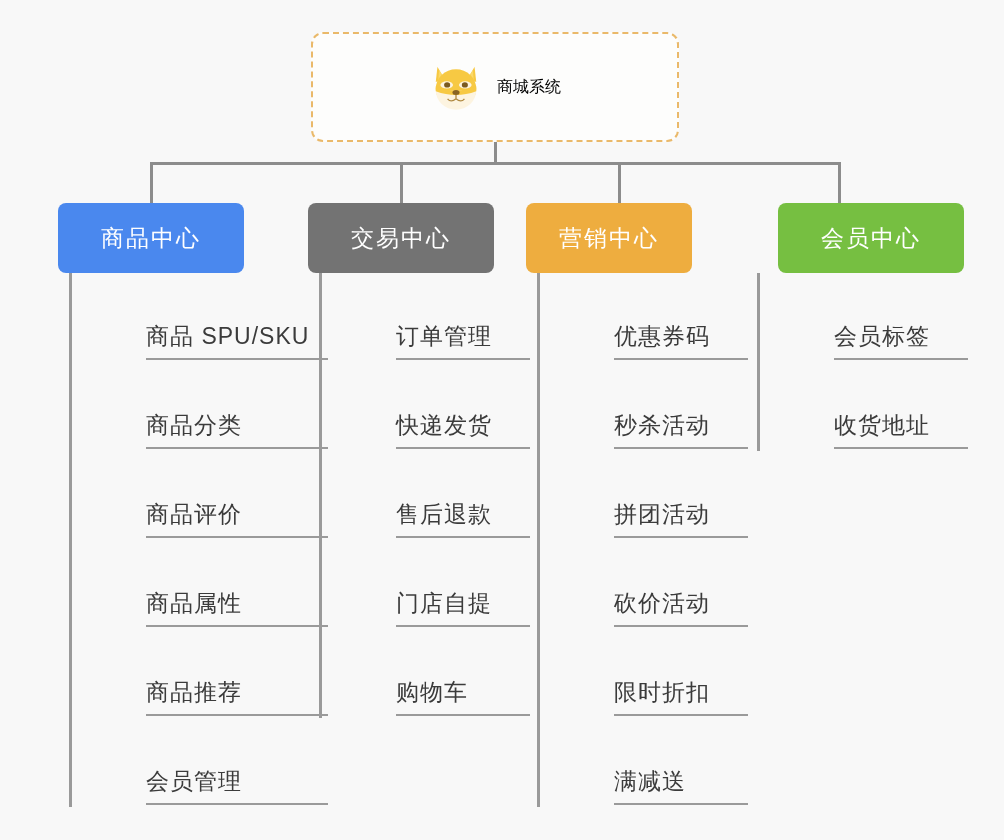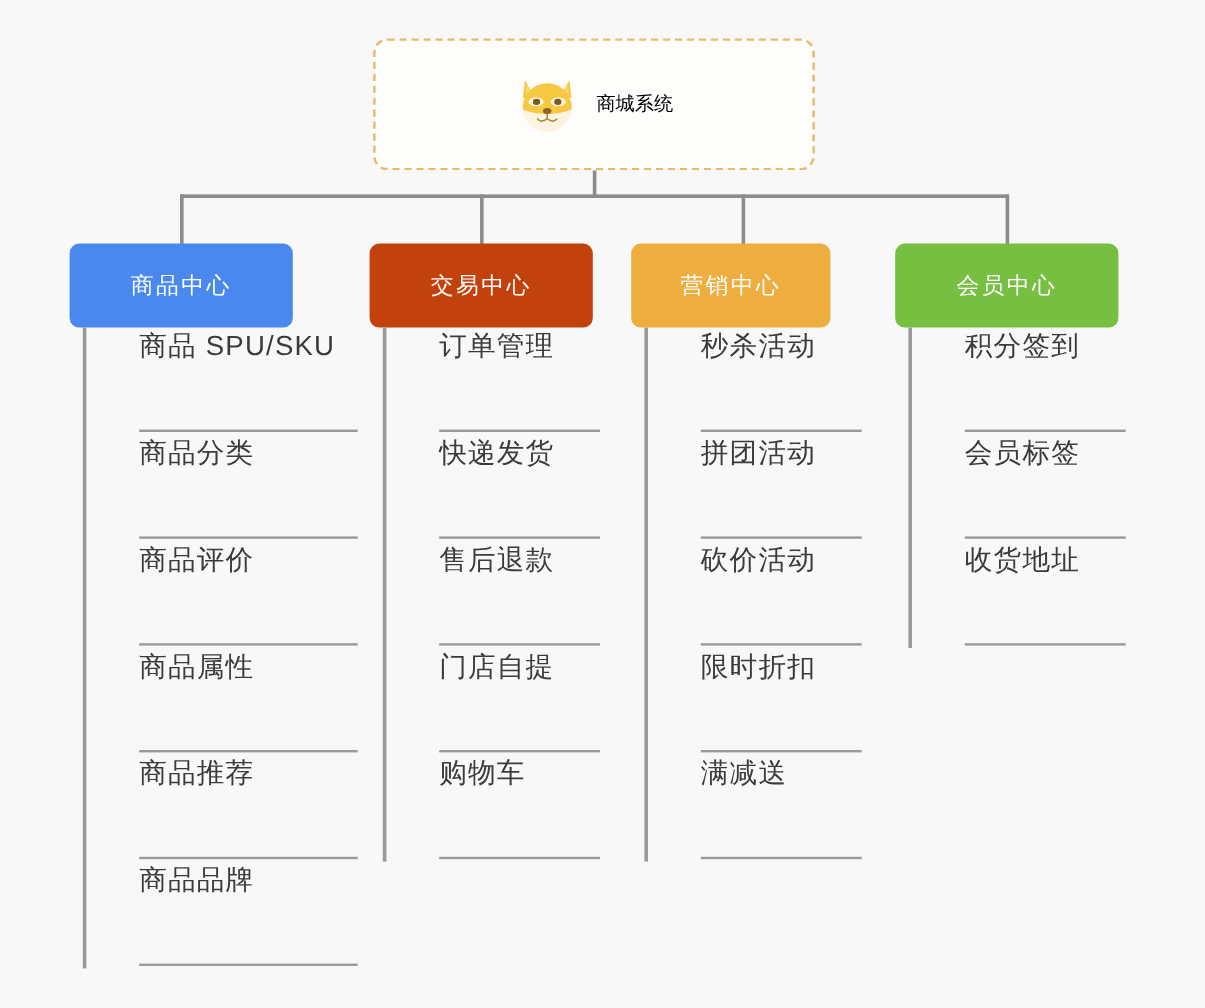--- a/index.html
+++ b/index.html
@@ -57,36 +57,38 @@
     top: 203px;
   }
   .cat-box {
     box-sizing: border-box;
     height: 70px;
     border-radius: 8px;
     display: flex;
     align-items: center;
     justify-content: center;
     color: #ffffff;
-    font-size: 19px;
+    font-size: 23px;
     letter-spacing: 2px;
     white-space: nowrap;
   }
   .children {
     position: relative;
     margin-left: 11px;
     border-left: 3px solid #9a9a9a;
     padding-top: 0;
   }
   .child {
     box-sizing: border-box;
     height: 89px;
     display: flex;
+    align-items: flex-end;
     padding-left: 44px;
     padding-bottom: 2px;
+    margin-left: 30px;
   }
   .child-label {
     display: inline-block;
     border-bottom: 2px solid #9a9a9a;
     padding: 0 6px 6px 0;
     font-size: 23px;
     color: #3b3b3b;
     white-space: nowrap;
     letter-spacing: 1px;
   }
@@ -98,21 +100,21 @@
 
   #col-1 { left: 308px; }
   #col-1 .cat-box { width: 186px; }
   #col-1 .child-label { min-width: 128px; }
 
   #col-2 { left: 526px; }
   #col-2 .cat-box { width: 166px; }
   #col-2 .child-label { min-width: 128px; }
 
   #col-3 { left: 746px; }
-  #col-3 .cat-box { width: 186px; }
+  #col-3 .cat-box { width: 186px; margin-left: 32px; }
   #col-3 .child-label { min-width: 128px; }
 </style>
 </head>
 <body>
 
 <div id="canvas">
 
   <div id="root-node">
     <svg id="root-icon" viewBox="0 0 64 64">
       <path d="M10 8 L8 26 L18 22 Z" fill="#f7c943"></path>
@@ -157,27 +159,27 @@
       <div class="child">
         <span class="child-label">商品评价</span>
       </div>
       <div class="child">
         <span class="child-label">商品属性</span>
       </div>
       <div class="child">
         <span class="child-label">商品推荐</span>
       </div>
       <div class="child">
-        <span class="child-label">商品品牌</span>
+        <span class="child-label">会员管理</span>
       </div>
     </div>
   </div>
 
   <div class="column" id="col-1">
-    <div class="cat-box" style="background:#c2410c;justify-content:center;">
+    <div class="cat-box" style="background:#737373;justify-content:center;">
       <span>交易中心</span>
     </div>
     <div class="children">
       <div class="child">
         <span class="child-label">订单管理</span>
       </div>
       <div class="child">
         <span class="child-label">快递发货</span>
       </div>
       <div class="child">
@@ -191,20 +193,23 @@
       </div>
     </div>
   </div>
 
   <div class="column" id="col-2">
     <div class="cat-box" style="background:#eead3f;">
       <span>营销中心</span>
     </div>
     <div class="children">
       <div class="child">
+        <span class="child-label">优惠券码</span>
+      </div>
+      <div class="child">
         <span class="child-label">秒杀活动</span>
       </div>
       <div class="child">
         <span class="child-label">拼团活动</span>
       </div>
       <div class="child">
         <span class="child-label">砍价活动</span>
       </div>
       <div class="child">
         <span class="child-label">限时折扣</span>
@@ -214,23 +219,20 @@
       </div>
     </div>
   </div>
 
   <div class="column" id="col-3">
     <div class="cat-box" style="background:#76bf41;">
       <span>会员中心</span>
     </div>
     <div class="children">
       <div class="child">
-        <span class="child-label">积分签到</span>
-      </div>
-      <div class="child">
         <span class="child-label">会员标签</span>
       </div>
       <div class="child">
         <span class="child-label">收货地址</span>
       </div>
     </div>
   </div>
 
 </div>
 

